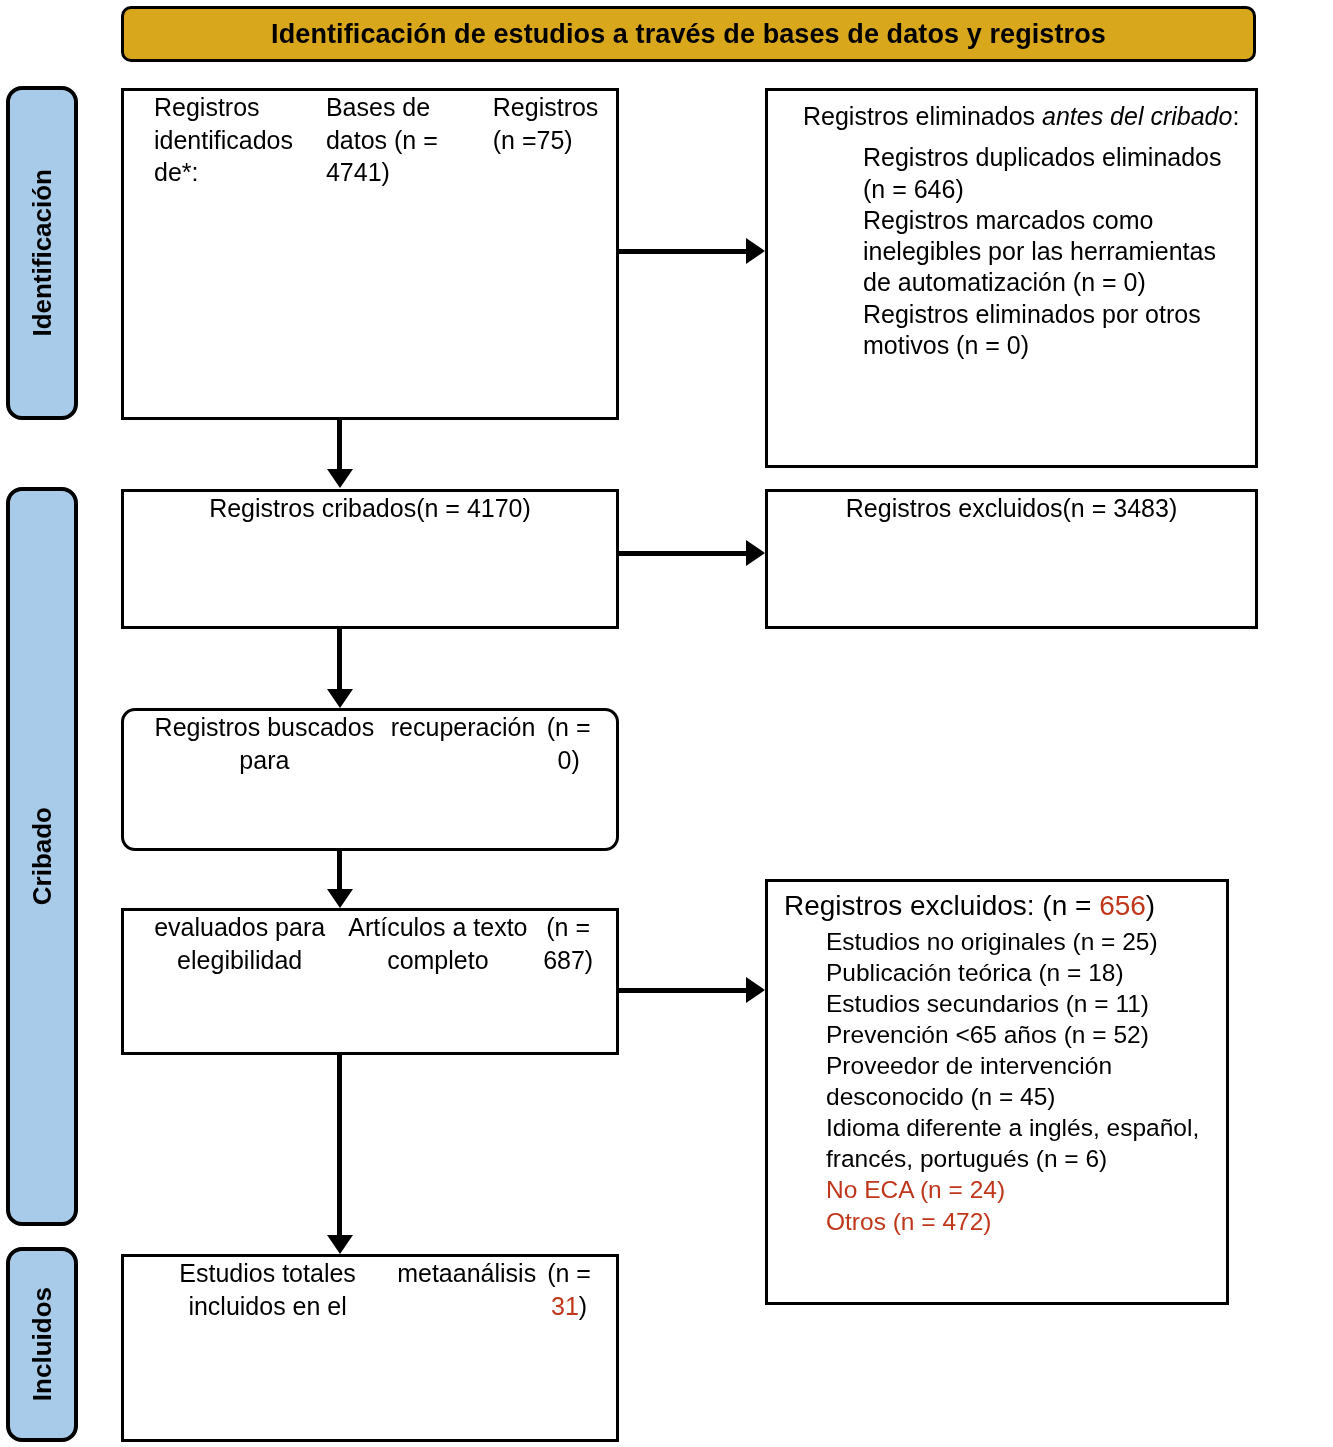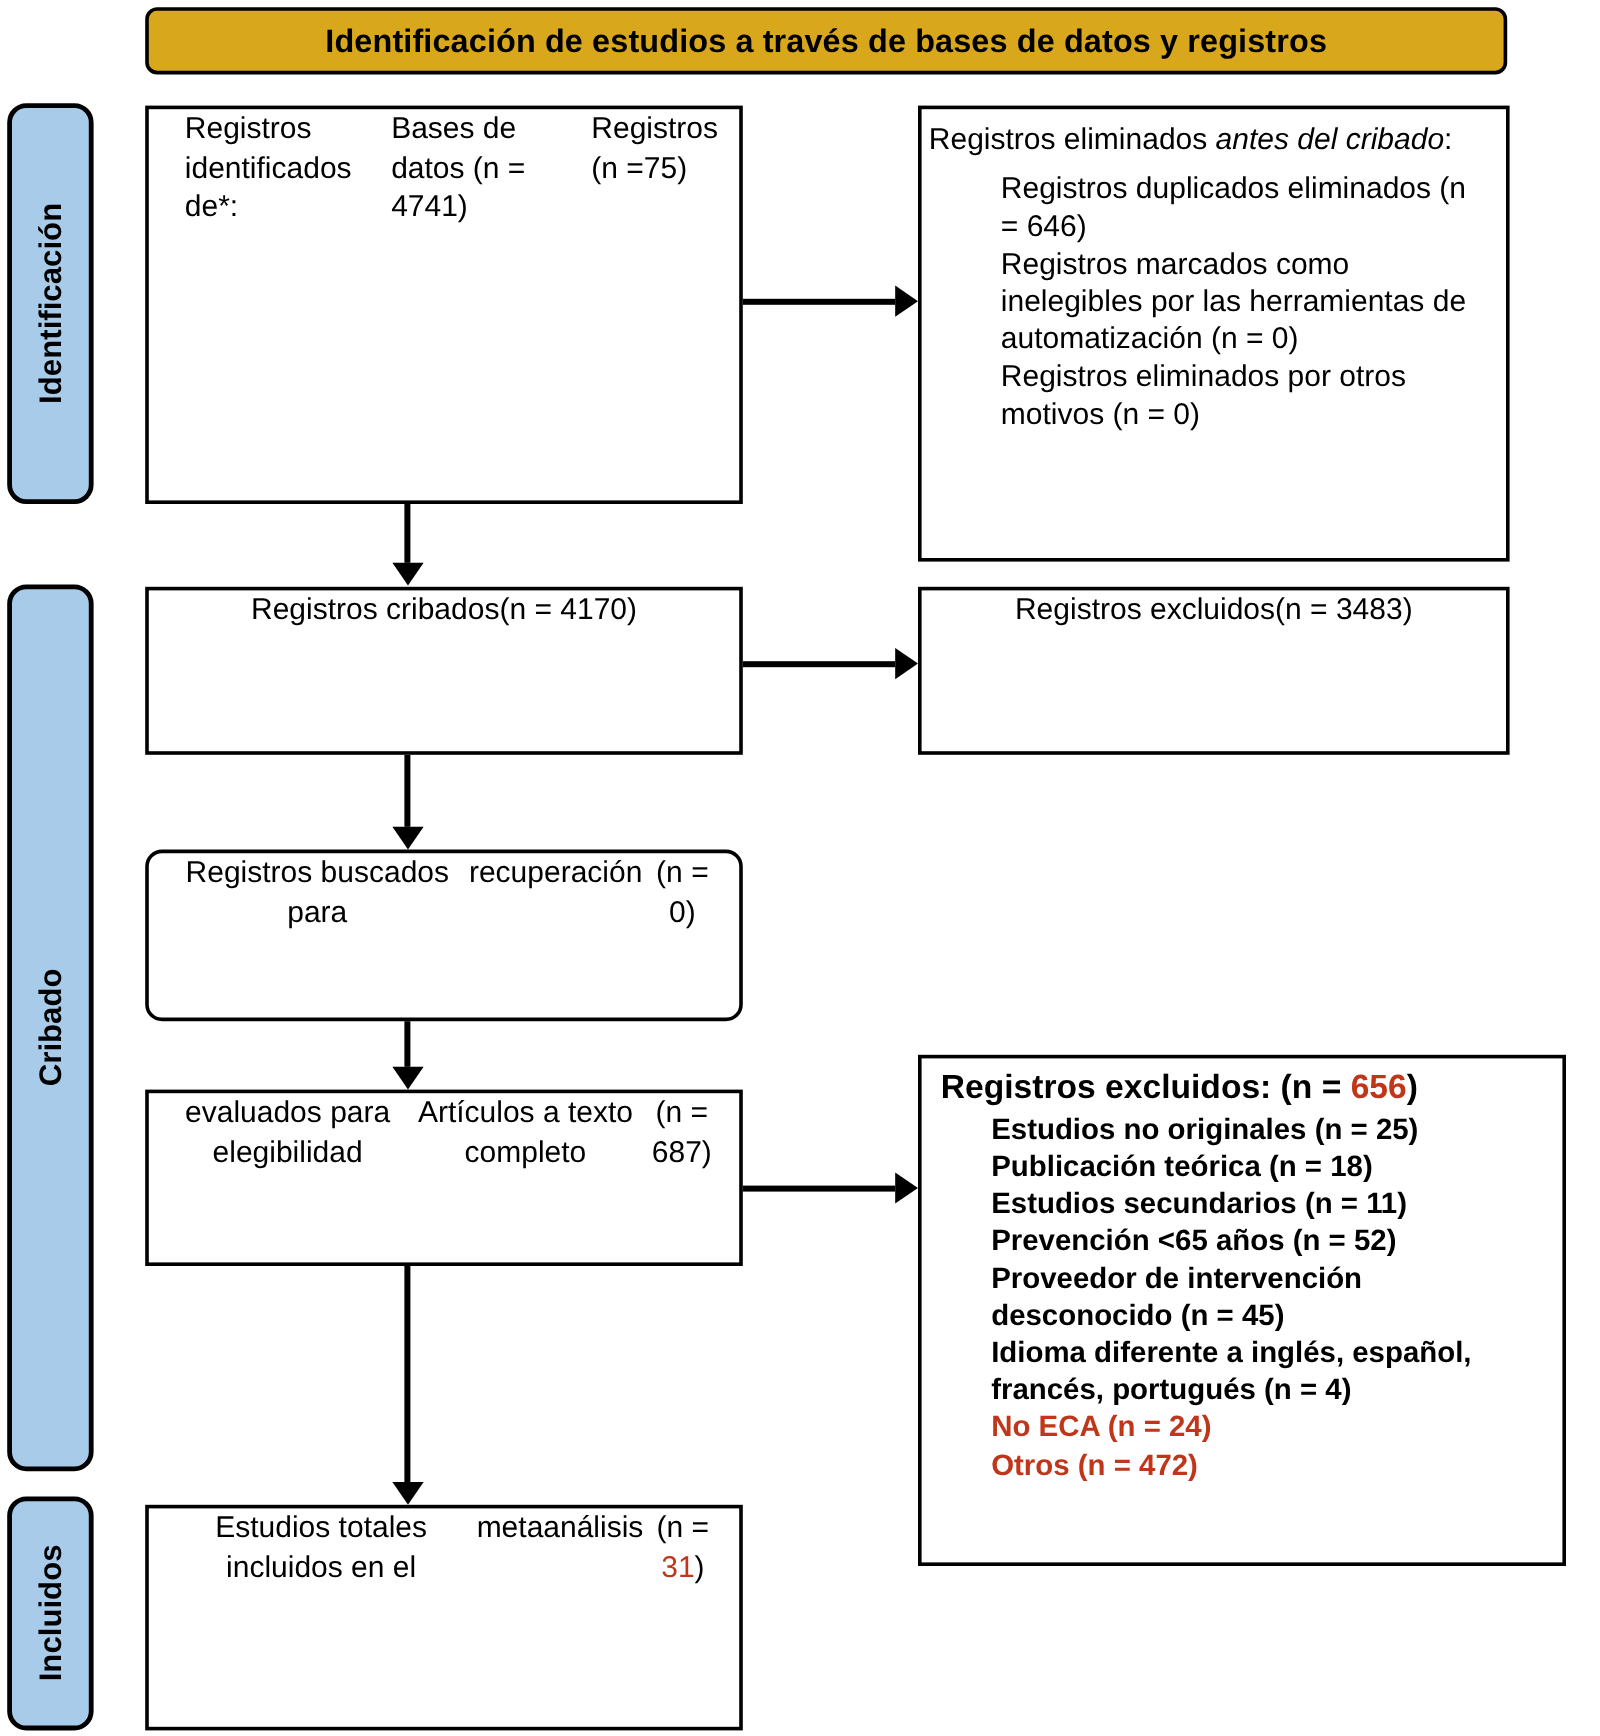--- a/index.html
+++ b/index.html
@@ -63,25 +63,25 @@
   .blue{color:#000000;}
   .red{color:#C0361A;}
 
   
   #box-identified   {left:121px;top:88px;  width:498px;height:332px;}
   #box-removed      {left:765px;top:88px;  width:493px;height:380px;}
   #box-screened     {left:121px;top:489px; width:498px;height:140px;}
   #box-excluded1    {left:765px;top:489px; width:493px;height:140px;}
   #box-sought       {left:121px;top:708px; width:498px;height:143px;border-radius:14px;}
   #box-assessed     {left:121px;top:908px; width:498px;height:147px;}
-  #box-excluded2    {left:765px;top:879px; width:540px;height:426px;font-weight:bold;}
+  #box-excluded2    {left:765px;top:879px; width:464px;height:426px;}
   #box-included     {left:121px;top:1254px;width:498px;height:188px;}
 
   #box-identified .inner{padding-left:30px;}
-  #box-removed .inner{padding:10px 12px 0 6px;font-size:25px;line-height:1.25;}
+  #box-removed .inner{padding:10px 12px 0 6px;font-size:25px;line-height:1.25;margin-left:29px;}
   #box-excluded2 .inner{padding:6px 10px 0 16px;line-height:1.27;}
   #box-excluded2 .hd{font-size:28px;margin-bottom:2px;}
   #box-excluded2 .list{padding-left:42px;font-size:24.5px;}
 
   
   .ln{position:absolute;background:#000;}
   .vline{width:5px;}
   .hline{height:5px;}
   .arrow-down{
     position:absolute;width:0;height:0;
@@ -171,21 +171,21 @@
 
   <div class="box" id="box-excluded2">
     <div class="inner">
       <div class="hd"><span>Registros excluidos: (n = </span><span class="red">656</span><span>)</span></div>
       <div class="list">
         <div>Estudios no originales (n = 25)</div>
         <div>Publicación teórica (n = 18)</div>
         <div>Estudios secundarios (n = 11)</div>
         <div>Prevención &lt;65 años (n = 52)</div>
         <div>Proveedor de intervención desconocido (n = 45)</div>
-        <div>Idioma diferente a inglés, español, francés, portugués (n = 4)</div>
+        <div>Idioma diferente a inglés, español, francés, portugués (n = 6)</div>
         <div class="red">No ECA (n = 24)</div>
         <div class="red">Otros (n = 472)</div>
       </div>
     </div>
   </div>
 
   <div class="box" id="box-included">
     <div class="inner vcenter center">
       <div>Estudios totales incluidos en el</div>
       <div style="height:16px"></div>

